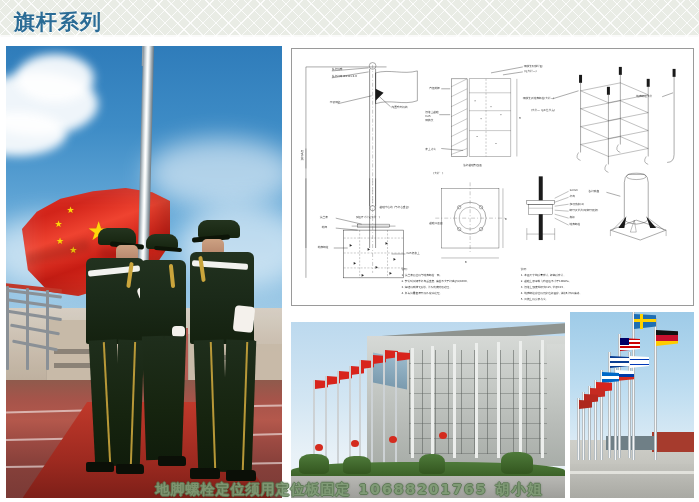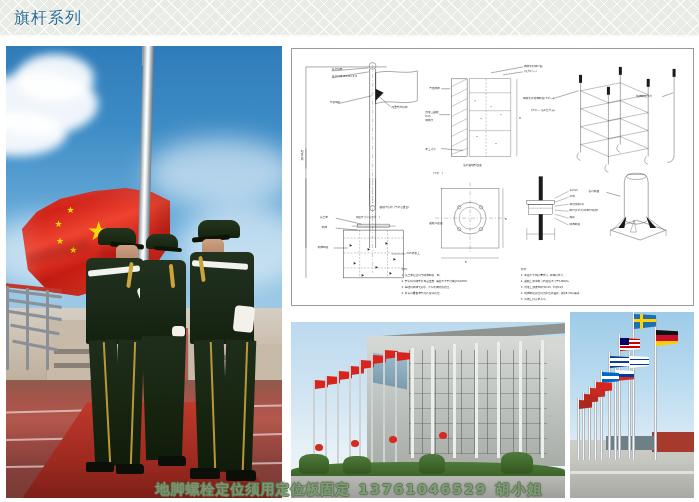--- a/index.html
+++ b/index.html
@@ -20,21 +20,21 @@
       repeating-linear-gradient(-45deg, rgba(255,255,255,.85) 0 1px, rgba(255,255,255,0) 1px 9px),
       repeating-linear-gradient(45deg, rgba(205,212,200,.55) 0 1px, rgba(0,0,0,0) 1px 18px),
       repeating-linear-gradient(-45deg, rgba(205,212,200,.55) 0 1px, rgba(0,0,0,0) 1px 18px);
   }
   .header-band::after {
     content:""; position:absolute; left:0; right:0; bottom:0; height:2px;
     background: rgba(255,255,255,.75);
   }
   .header-title {
     position: absolute; left: 14px; top: 8px;
-    font-size: 16px; font-weight: normal; letter-spacing: 1px;
+    font-size: 21px; font-weight: bold; letter-spacing: 1px;
     color: #2a6b95;
     text-shadow: 0 1px 0 rgba(255,255,255,.9);
     font-family: "DejaVu Sans", "Liberation Sans", sans-serif;
   }
 
   
   .photo { position: absolute; overflow: hidden; }
 
   
   #photo-ceremony { left: 6px; top: 46px; width: 276px; height: 452px; }
@@ -608,16 +608,16 @@
     <div class="intl-pole" style="left:12px; top:80px; height:68px;"></div>
     <div class="intl-flag" style="left:14px; top:82px; width:14px; height:9px; background:#b8281f;"></div>
     <div class="intl-pole" style="left:7px; top:86px; height:62px;"></div>
     <div class="intl-flag" style="left:9px; top:88px; width:13px; height:9px; background:#ad271e;"></div>
 
     <div class="intl-ground" style="height:34px;"></div>
     <div style="position:absolute; left:0; right:0; bottom:24px; height:3px; background:#e2e2dc;"></div>
   </div>
 
   <div class="footer-overlay">
-    <span class="footer-text">地脚螺栓定位须用定位板固定</span><span class="footer-text footer-phone">13761046529</span><span class="footer-text footer-phone">胡小姐</span>
+    <span class="footer-text">地脚螺栓定位须用定位板固定</span><span class="footer-text footer-phone">10688201765</span><span class="footer-text footer-phone">胡小姐</span>
   </div>
 
 </div>
 
 </body></html>

